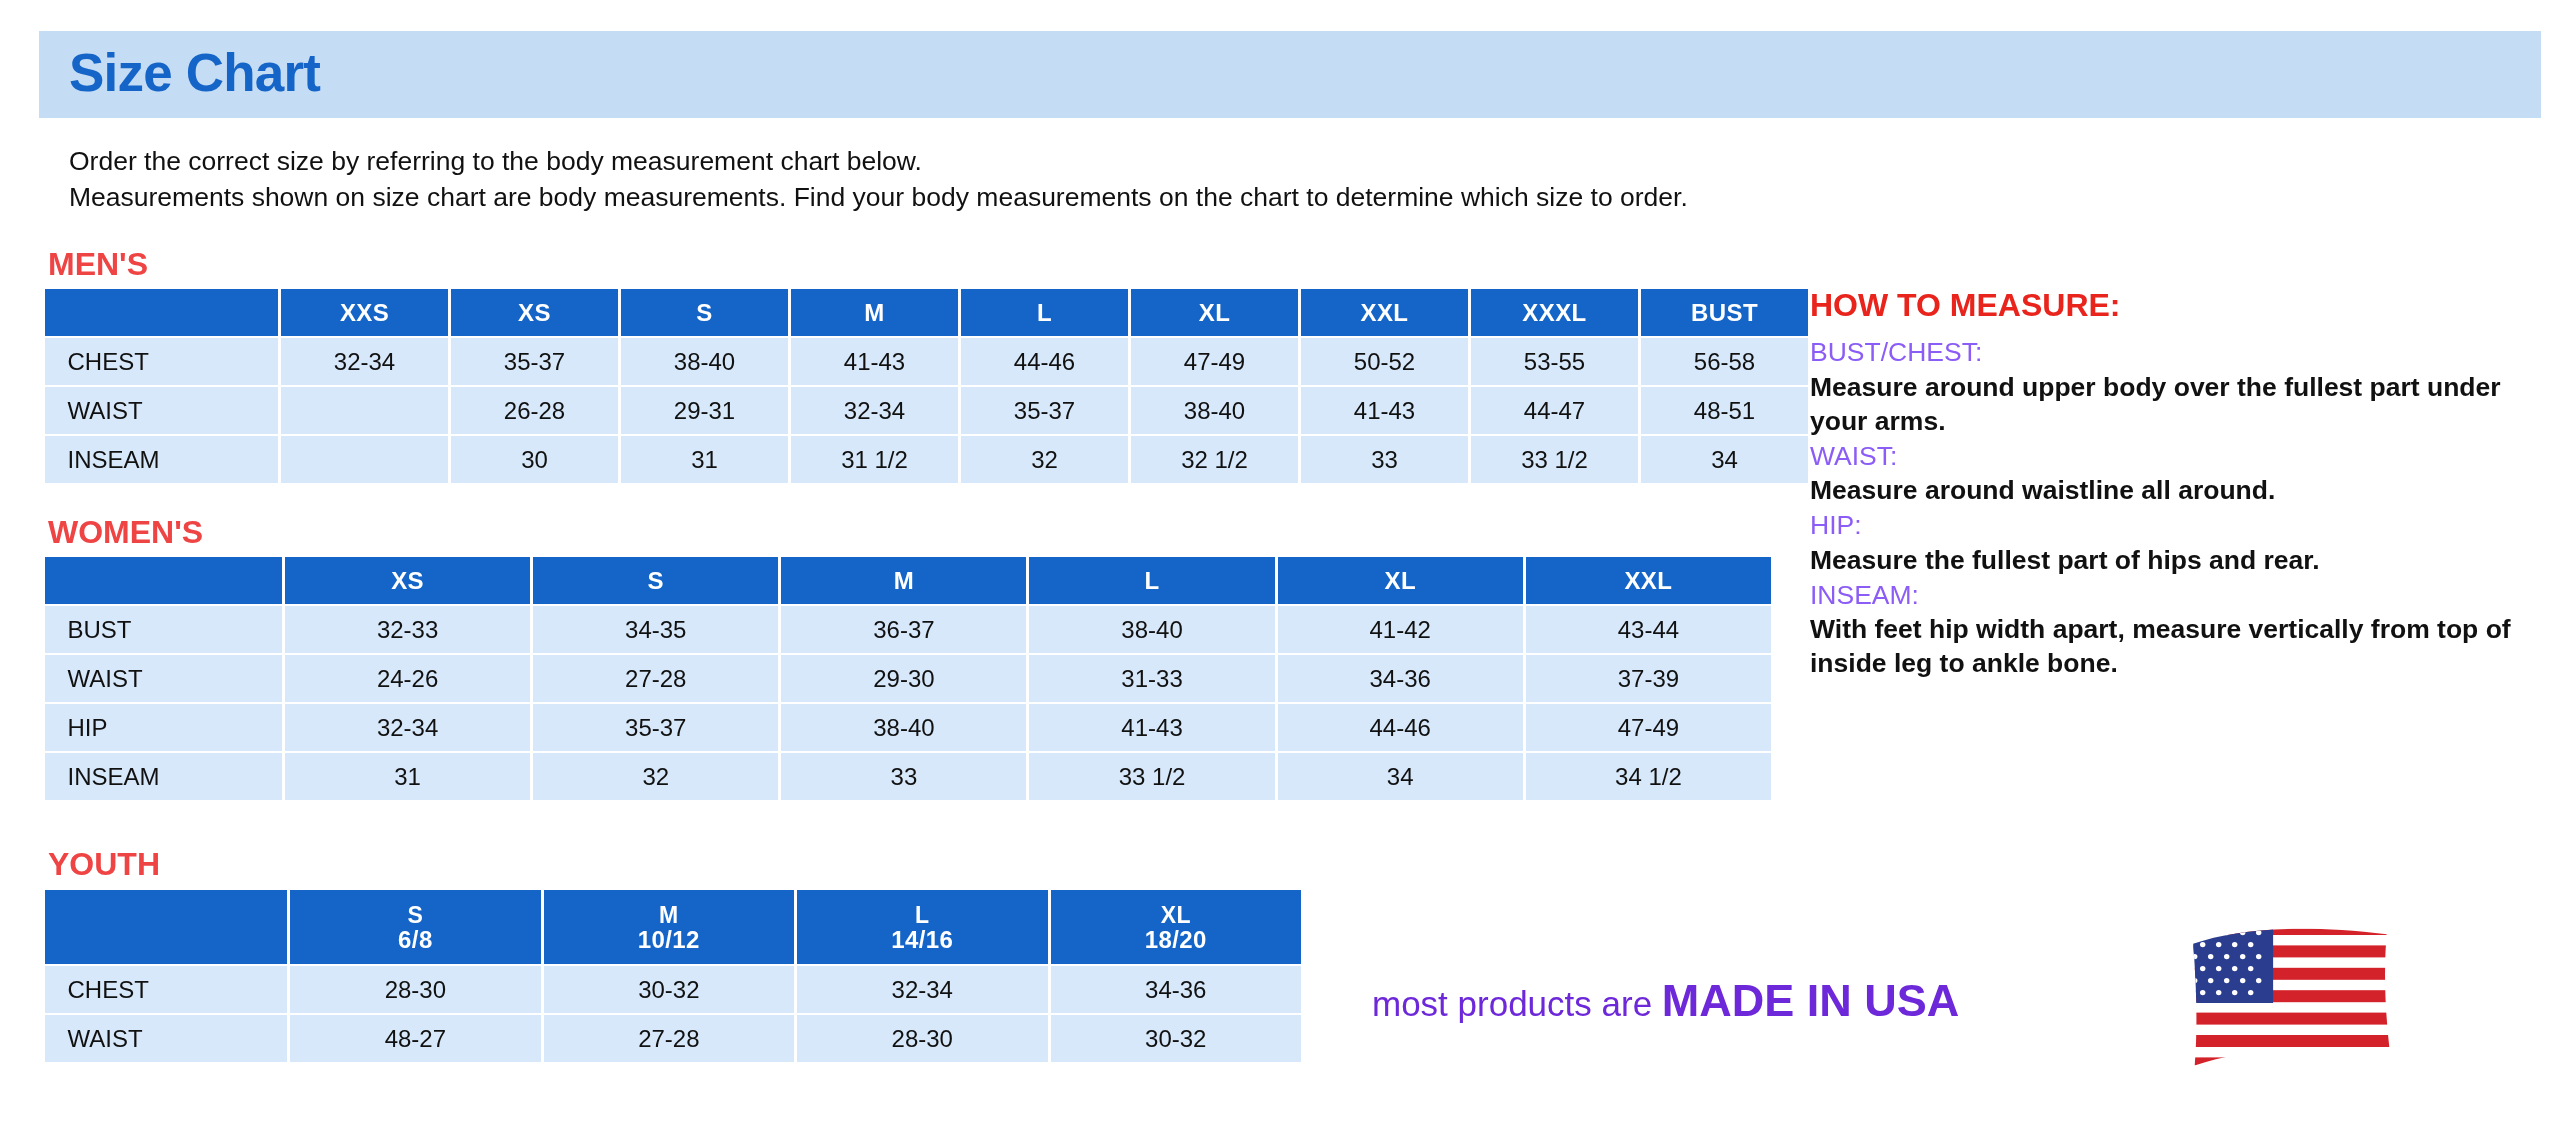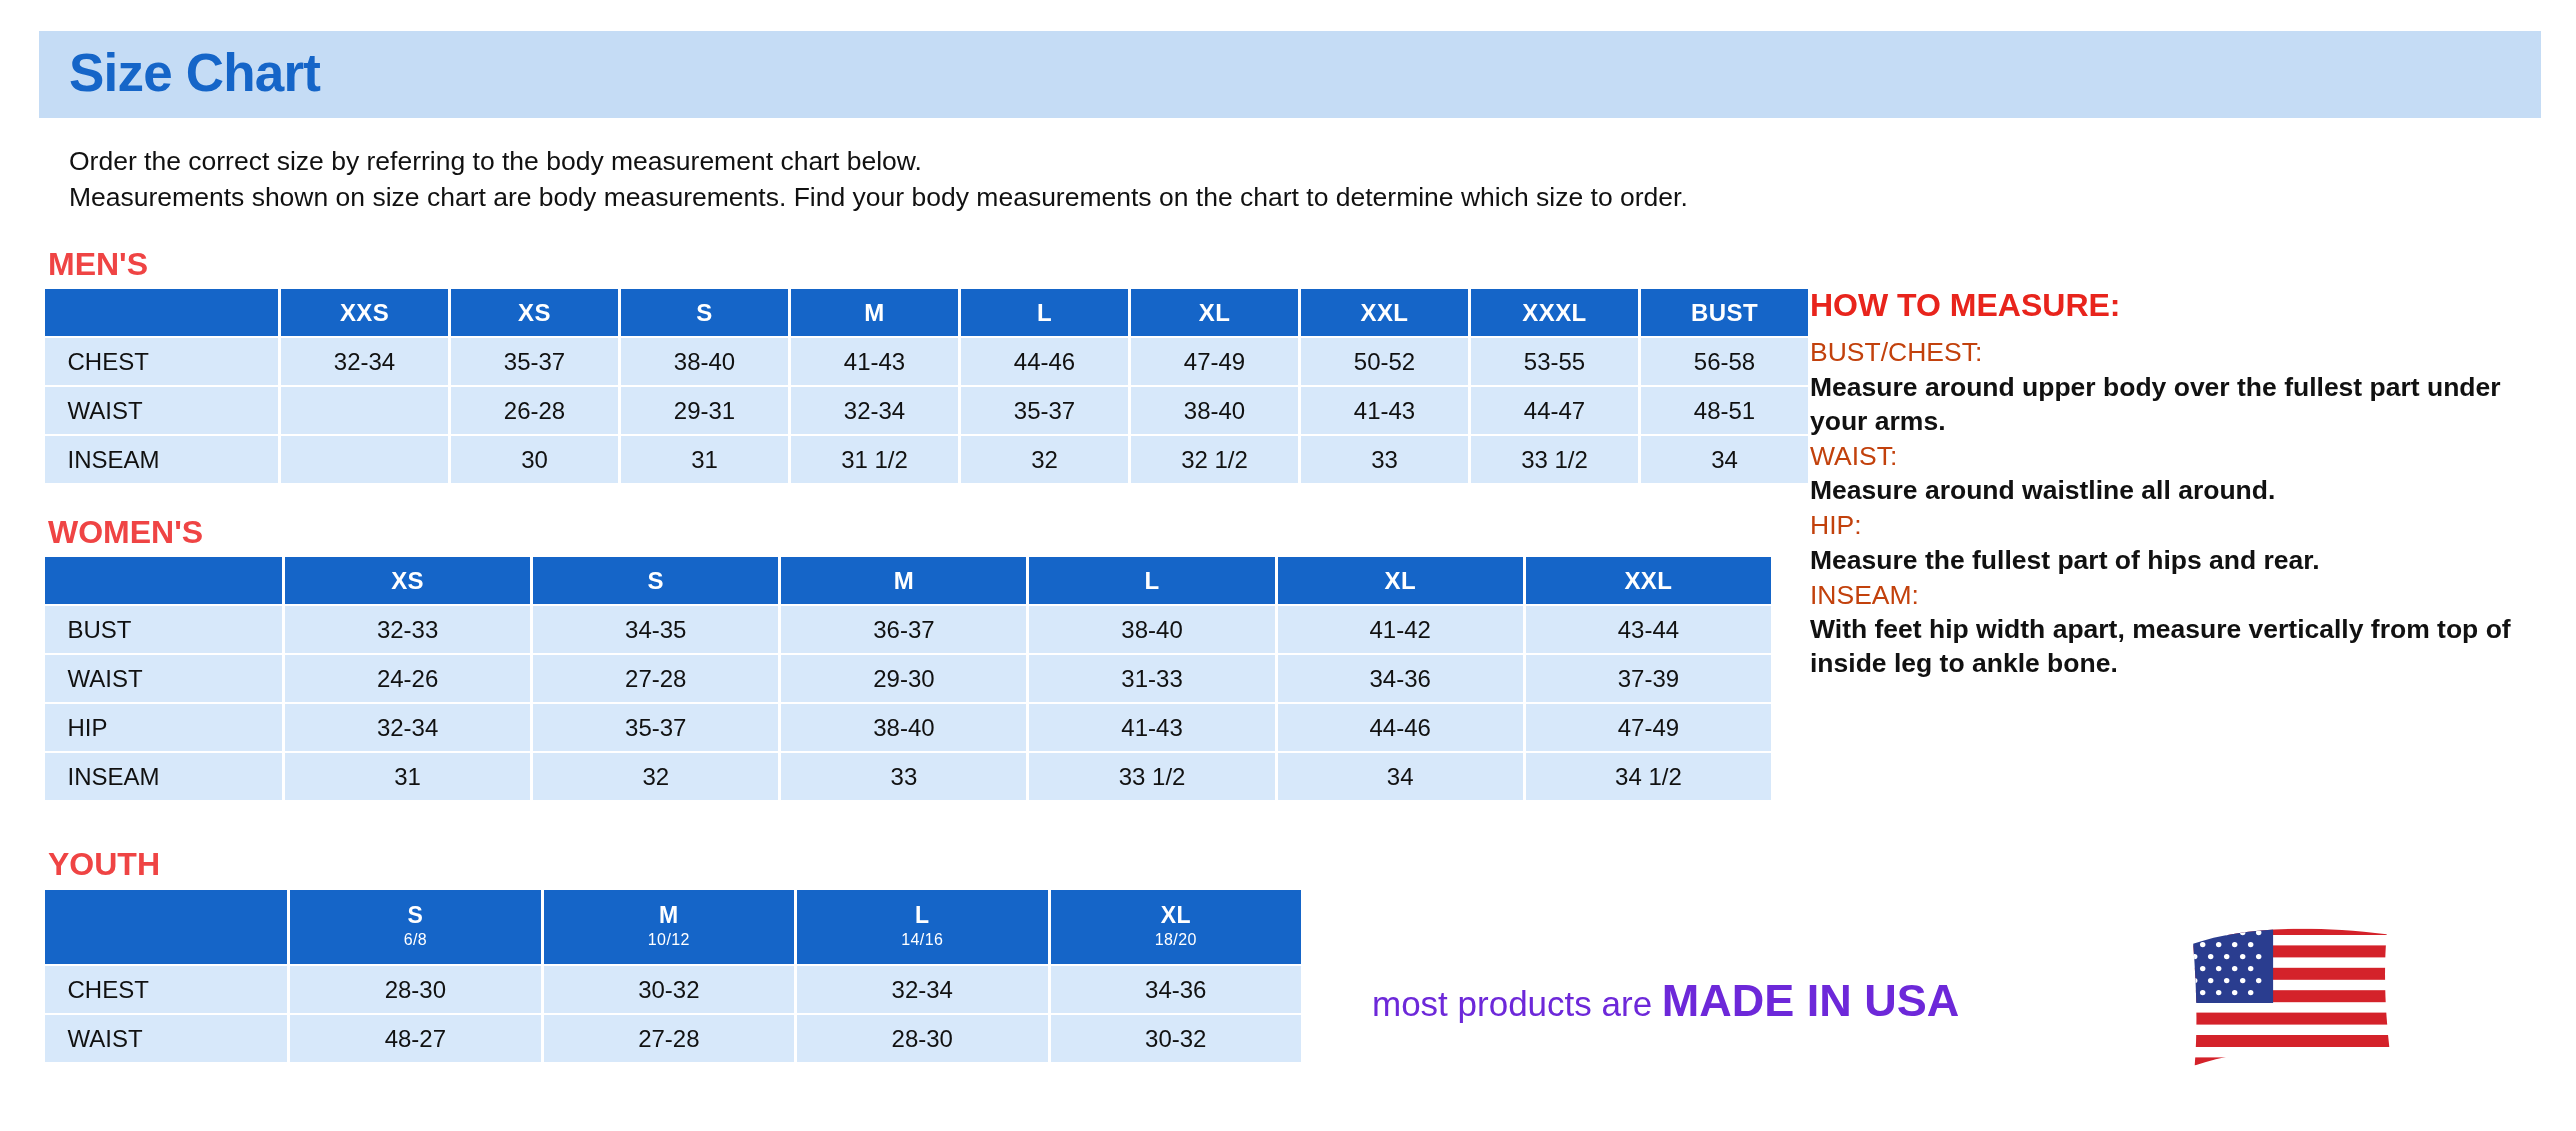--- a/index.html
+++ b/index.html
@@ -106,22 +106,22 @@
     font-weight: normal;
   }
   table.size-table td.val.empty { background: #d7e8fa; }
 
   #table-mens   { left: 42px; top: 287px; width: 1732px; }
   #table-womens { left: 42px; top: 555px; width: 1732px; }
   #table-youth  { left: 42px; top: 888px; width: 1262px; }
 
   #table-youth th .sub {
     display: block;
-    font-size: 16px;
-    font-weight: normal;
+    font-size: 24px;
+    font-weight: bold;
     line-height: 24px;
   }
   #table-youth th .main {
     display: block;
     font-size: 23px;
     font-weight: bold;
     line-height: 26px;
   }
   #table-youth th.corner { height: 74px; }
   #table-youth th { height: 74px; }
@@ -135,21 +135,21 @@
   }
   .howto h2 {
     margin: 0 0 13px 0;
     font-size: 32px;
     font-weight: bold;
     color: #e8241c;
     letter-spacing: 0px;
   }
   .howto .term {
     font-size: 26.5px;
-    color: #c2410c;
+    color: #8b5cf6;
     margin-top: 3px;
     margin-bottom: 1.6px;
     font-weight: normal;
   }
   .howto .desc {
     font-size: 26.5px;
     color: #111;
     line-height: 34px;
     font-weight: bold;
   }

